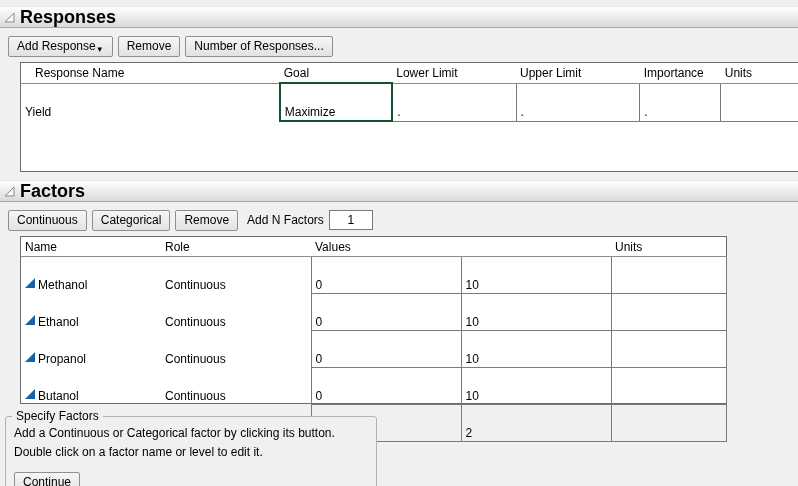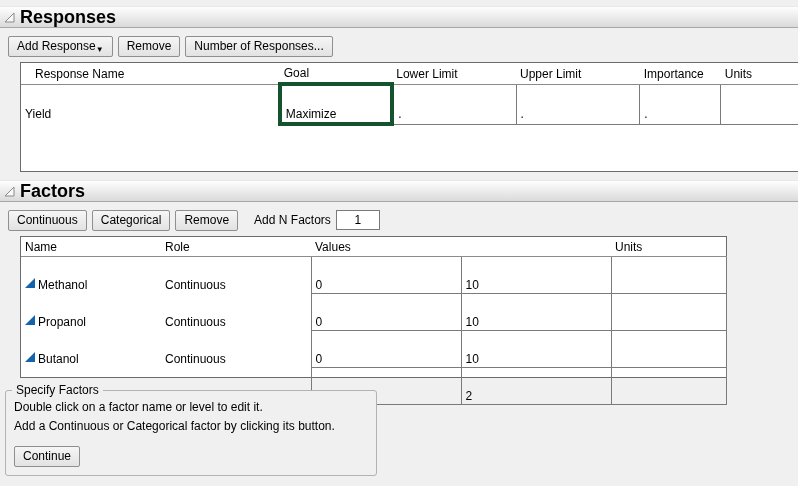--- a/index.html
+++ b/index.html
@@ -31,38 +31,38 @@
     background:linear-gradient(#f6f6f6,#e2e2e2);
     border:1px solid #8f8f8f; border-radius:2px;
     padding:2px 8px 3px; font-family:inherit; font-size:12px; color:#000;
     line-height:14px; cursor:default;
   }
   .dd-arrow { font-size:8px; line-height:8px; position:relative; top:1px; }
   .n-input {
     width:38px; height:16px; border:1px solid #7a7a7a; background:#fff;
     font-family:inherit; font-size:12px; text-align:center; padding:1px 2px;
   }
-  .toolbar-label { margin-left:11px; }
+  .toolbar-label { margin-left:4px; }
 
   
   .table-wrap {
     margin-left:20px; margin-top:5px;
     background:#fff; border:1px solid #6b6b6b;
     box-sizing:border-box;
   }
   .resp-wrap { width:790px; height:110px; }
-  .fact-wrap { width:707px; height:142px; }
+  .fact-wrap { width:707px; height:168px; }
   table { border-collapse:collapse; table-layout:fixed; width:100%; font-size:12px; }
   th { font-weight:normal; text-align:left; padding:3px 4px 2px; border-bottom:1px solid #8c8c8c; height:14px; }
   td { padding:20px 4px 1px; height:15px; overflow:hidden; white-space:nowrap; }
   th.center { text-align:left; }
   .name-pad { padding-left:14px; }
 
   td.cell-box   { border:1px solid #7a7a7a; }
-  td.cell-goal  { border:4px solid #14532d; }
+  td.cell-goal  { border:2px solid #14532d; }
 
   .factor-name { display:flex; align-items:flex-start; gap:3px; }
   .fic { width:10px; height:10px; flex:0 0 auto; }
 
   
   .groupbox {
     position:relative; margin:12px 0 0 5px; width:372px;
     border:1px solid #b2b2b2; border-radius:3px;
     padding:8px 8px 8px; background:#f0f0f0; box-sizing:border-box;
   }
@@ -173,20 +173,34 @@
           <td class="cell-box">0</td>
           <td class="cell-box">10</td>
           <td class="cell-box"></td>
         </tr>
         <tr>
           <td>
             <span class="factor-name">
               <svg class="fic" viewBox="0 0 10 10">
                   <polygon points="0,10 10,10 10,0" fill="#1464ab"></polygon>
                 </svg>
+              <span>Ethanol</span>
+            </span>
+          </td>
+          <td>Continuous</td>
+          <td class="cell-box">0</td>
+          <td class="cell-box">10</td>
+          <td class="cell-box"></td>
+        </tr>
+        <tr>
+          <td>
+            <span class="factor-name">
+              <svg class="fic" viewBox="0 0 10 10">
+                  <polygon points="0,10 10,10 10,0" fill="#1464ab"></polygon>
+                </svg>
               <span>Propanol</span>
             </span>
           </td>
           <td>Continuous</td>
           <td class="cell-box">0</td>
           <td class="cell-box">10</td>
           <td class="cell-box"></td>
         </tr>
         <tr>
           <td>
@@ -215,18 +229,18 @@
           <td class="cell-box">1</td>
           <td class="cell-box">2</td>
           <td class="cell-box"></td>
         </tr>
       </tbody>
     </table>
   </div>
 
   <div class="groupbox">
     <span class="groupbox-legend">Specify Factors</span>
+    <p>Add a Continuous or Categorical factor by clicking its button.</p>
     <p>Double click on a factor name or level to edit it.</p>
-    <p>Add a Continuous or Categorical factor by clicking its button.</p>
     <button class="btn">Continue</button>
   </div>
 
 </div>
 
 </body></html>

